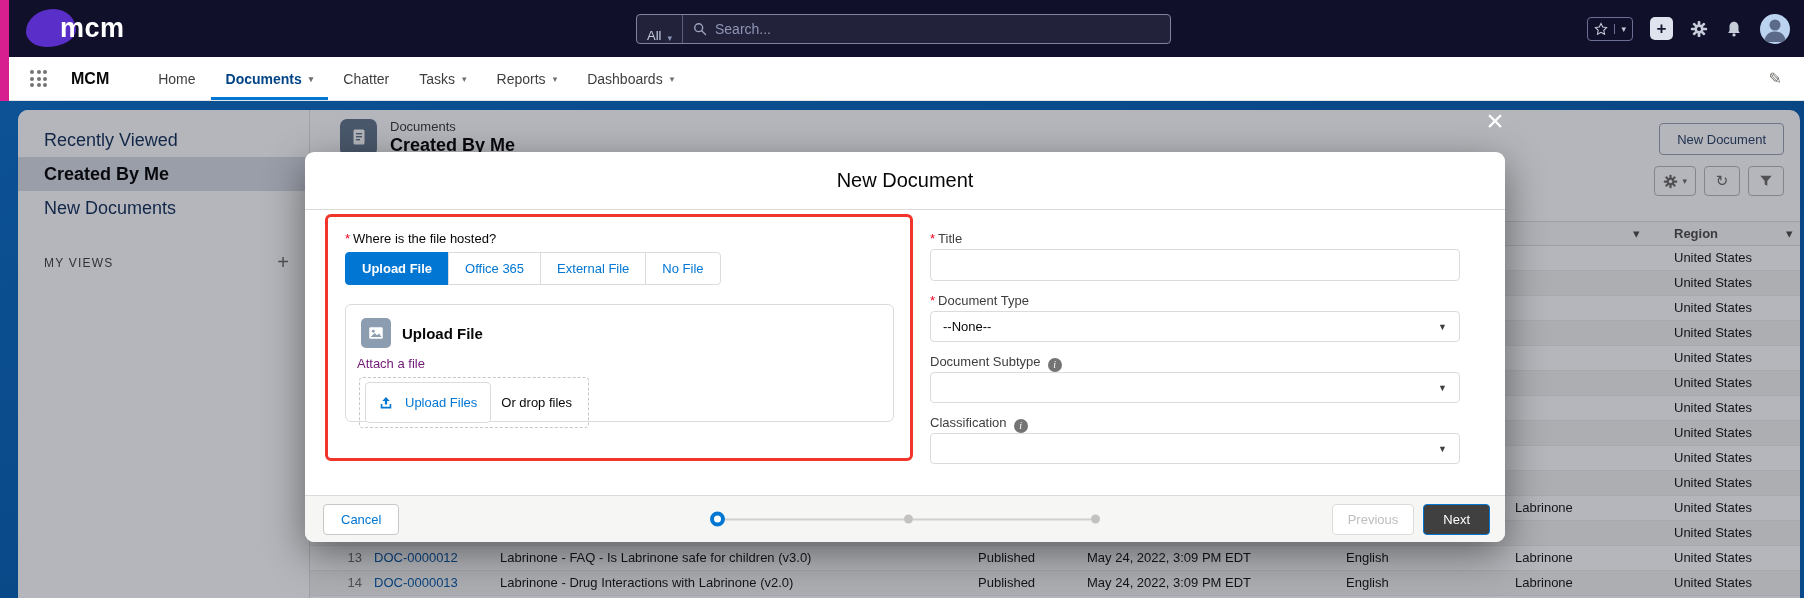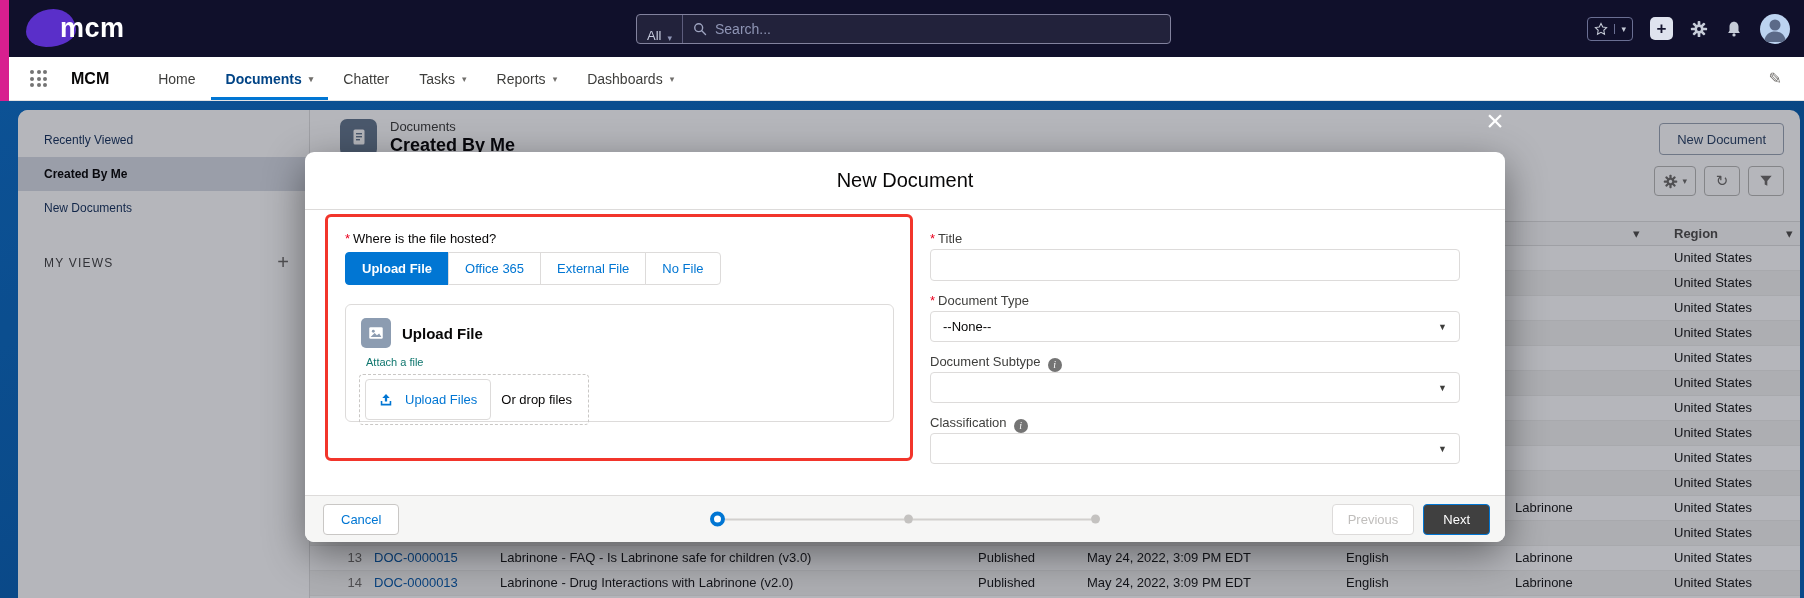--- a/index.html
+++ b/index.html
@@ -34,21 +34,21 @@
 .tab{display:flex;align-items:center;gap:7px;padding:0 15px;font-size:14px;color:#3e3e3c;cursor:pointer}
 .tab .chev{color:#706e6b}
 .tab.active{color:#014486;font-weight:700;box-shadow:inset 0 -3px 0 #0176d3}
 .pencil{position:absolute;right:22px;color:#706e6b;font-size:16px;cursor:pointer}
 
 
 .pagebg{position:absolute;top:101px;left:0;width:1804px;height:497px;background:linear-gradient(160deg,#0d70c9 0%,#0a5fb0 60%,#0b65ba 100%)}
 .panel{position:absolute;top:110px;left:18px;width:1782px;height:488px;background:#fff;border-radius:10px 10px 0 0;overflow:hidden;z-index:10}
 .sidebar{position:absolute;left:0;top:0;width:292px;height:100%;background:#fff;border-right:1px solid #e0e0e0}
 .sb-list{padding-top:13px}
-.sb-item{height:34px;display:flex;align-items:center;padding-left:26px;font-size:12px;color:#16325c;cursor:pointer}
+.sb-item{height:34px;display:flex;align-items:center;padding-left:26px;font-size:18px;color:#16325c;cursor:pointer}
 .sb-item.selected{background:#d8dde6;font-weight:700;color:#080707}
 .sb-views{margin-top:26px;padding:0 20px 0 26px;display:flex;align-items:center;justify-content:space-between}
 .sb-views .lbl{font-size:12px;letter-spacing:1.2px;color:#444}
 .sb-plus{font-size:20px;color:#706e6b;cursor:pointer}
 .sb-empty{margin:12px 26px 0;font-size:13px;color:#3e3e3c;line-height:1.4;max-width:250px}
 
 .main{position:absolute;left:292px;top:0;right:0;height:100%}
 .m-headrow{position:absolute;top:4px;left:0;right:0;height:46px;display:flex;align-items:center;padding-left:30px}
 .objicon{width:37px;height:37px;border-radius:7px;background:#66798f;display:flex;align-items:center;justify-content:center;flex:0 0 auto}
 .crumbwrap{margin-left:13px}
@@ -92,21 +92,21 @@
 .lab-class{left:625px;top:263px}
 .seg{position:absolute;left:40px;top:100px;display:flex}
 .seg button{height:33px;padding:0 16px;font-size:13px;font-family:inherit;background:#fff;color:#0176d3;border:1px solid #dddbda;cursor:pointer;margin-left:-1px}
 .seg button:first-child{border-radius:4px 0 0 4px;margin-left:0}
 .seg button:last-child{border-radius:0 4px 4px 0}
 .seg button.active{background:#0176d3;border-color:#0176d3;color:#fff;font-weight:700}
 .upcard{position:absolute;left:40px;top:152px;width:549px;height:118px;border:1px solid #dddbda;border-radius:6px;background:#fff}
 .uc-head{display:flex;align-items:center;gap:11px;padding:13px 0 0 15px}
 .uc-icon{width:30px;height:30px;border-radius:5px;background:#8c9cb1;display:flex;align-items:center;justify-content:center}
 .uc-title{font-size:15px;font-weight:700;color:#080707}
-.uc-attach{font-size:11px;color:#0f766e;margin:8px 0 0 20px}
+.uc-attach{font-size:13px;color:#701a75;margin:8px 0 0 11px}
 .uc-drop{display:inline-flex;align-items:center;gap:10px;margin:6px 0 0 13px;border:1px dashed #c9c7c5;border-radius:4px;padding:4px 16px 4px 5px}
 .uf-btn{height:41px;padding:0 13px;display:flex;align-items:center;gap:12px;background:#fff;border:1px solid #dddbda;border-radius:4px;color:#0176d3;font-size:13px;font-family:inherit;cursor:pointer}
 .uc-droptext{font-size:13px;color:#080707}
 .f-input{position:absolute;left:625px;width:530px;height:32px;border:1px solid #dddbda;border-radius:4px;font-size:13px;padding:0 12px;font-family:inherit;color:#080707;background:#fff}
 .inp-title{top:97px}
 .f-select{position:absolute;left:625px;width:530px;height:31px;border:1px solid #dddbda;border-radius:4px;background:#fff;display:flex;align-items:center;padding:0 12px;font-size:13px;color:#080707;cursor:pointer}
 .sel-type{top:159px}
 .sel-subtype{top:220px}
 .sel-class{top:281px}
 .sel-chev{position:absolute;right:12px;font-size:9px;color:#3e3e3c}
@@ -326,21 +326,21 @@
         <div class="trow">
             <span class="c-prod">Labrinone</span>
             <span class="c-region">United States</span>
           </div>
         <div class="trow">
             <span class="c-region">United States</span>
           </div>
 
         <div class="trow">
           <span class="c-num">13</span>
-          <span class="c-doc">DOC-0000015</span>
+          <span class="c-doc">DOC-0000012</span>
           <span class="c-title">Labrinone - FAQ - Is Labrinone safe for children (v3.0)</span>
           <span class="c-status">Published</span>
           <span class="c-date">May 24, 2022, 3:09 PM EDT</span>
           <span class="c-lang">English</span>
           <span class="c-prod">Labrinone</span>
           <span class="c-region">United States</span>
         </div>
         <div class="trow">
           <span class="c-num">14</span>
           <span class="c-doc">DOC-0000013</span>

